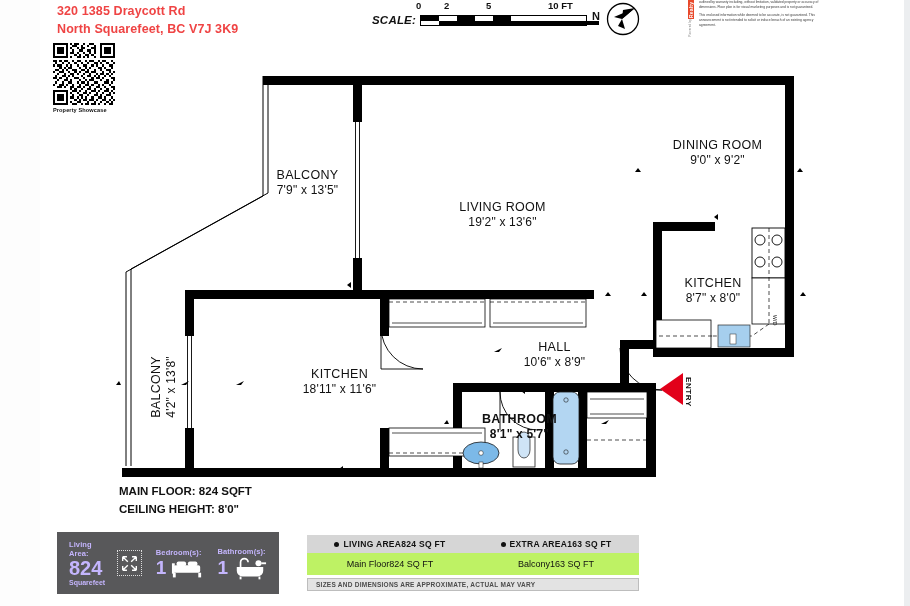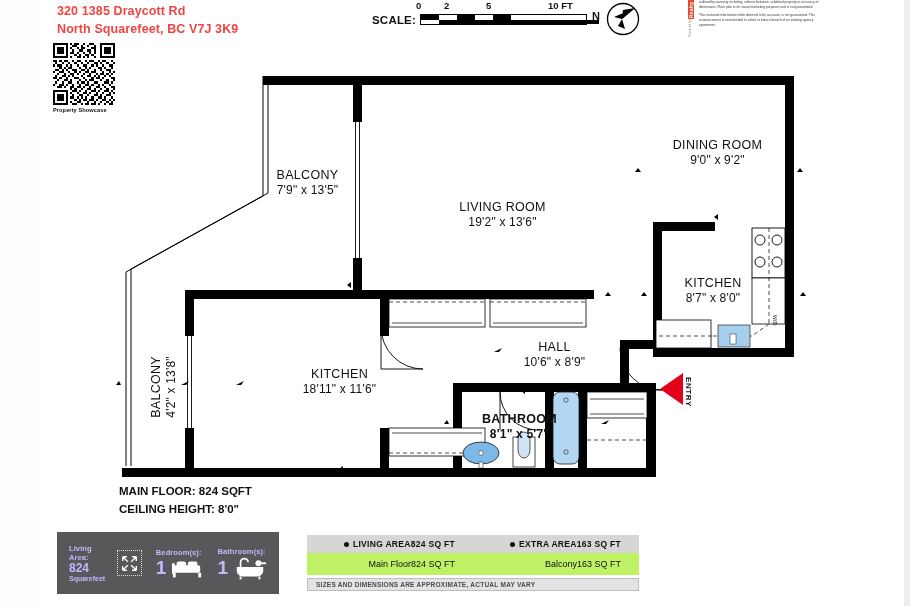--- a/index.html
+++ b/index.html
@@ -18,21 +18,21 @@
   .addr div { white-space:nowrap; }
 
   .qr-wrap { position:absolute; left:53px; top:43px; width:64px; }
   .qr { width:62px; height:62px; display:block; }
   .qr-cap { font-size:5.6px; font-weight:bold; color:#111; margin-top:2px; letter-spacing:.1px; }
 
   
   .scale-block { position:absolute; left:372px; top:0px; width:215px; }
   .scale-ticks { position:relative; height:14px; }
   .scale-ticks span { position:absolute; top:0; font-size:9.5px; font-weight:bold; color:#111; }
-  .scale-row { display:flex; align-items:flex-start; }
+  .scale-row { display:flex; align-items:flex-end;font-style:italic; }
   .scale-label { font-size:11.5px; font-weight:bold; color:#111; margin-right:4px; letter-spacing:.2px; }
   .scale-bar { position:relative; height:11px; width:178px; border:1px solid #000; background:#fff; }
   .scale-bar i { position:absolute; top:0; bottom:0; background:#000; display:block; }
 
   
   .compass { position:absolute; left:592px; top:2px; width:48px; height:34px; }
   .compass .n { position:absolute; left:0; top:8px; font-size:11px; font-weight:bold; color:#111; }
 
   
   .disclaimer { position:absolute; left:688px; top:0px; width:140px; display:flex; gap:2px; }
@@ -60,28 +60,28 @@
 
   .wd-label { position:absolute; font-size:5px; color:#111; writing-mode:vertical-rl; letter-spacing:.3px; }
 
   
   .floorinfo { position:absolute; left:119px; top:483px; font-size:11.5px; font-weight:bold; color:#111; line-height:1.55; }
 
   .statbar { position:absolute; left:57px; top:532px; width:222px; height:62px; background:#58585a; color:#c4b5fd;
              display:flex; align-items:center; padding:0 12px; gap:14px; }
   .stat { display:flex; align-items:center; gap:6px; }
   .stat .txt .cap { font-size:7.5px; font-weight:bold; letter-spacing:.1px; }
-  .stat .txt .big { font-size:12px; font-weight:bold; line-height:1.05; }
+  .stat .txt .big { font-size:20px; font-weight:bold; line-height:1.05; }
   .stat .txt .unit { font-size:7px; font-weight:bold; }
   .stat .num { font-size:19px; font-weight:bold; }
   .icon-box { width:26px; height:26px; border:1px dotted #ddd; display:flex; align-items:center; justify-content:center; }
 
   .areatbl { position:absolute; left:307px; top:535px; width:332px; }
   .arow { display:flex; }
-  .acol { width:166px; display:flex; justify-content:flex-end; align-items:center; padding:0 18px; }
+  .acol { width:166px; display:flex; justify-content:center; align-items:center; padding:0 12px; }
   .ahead { background:#d6d6d6; height:18px; font-size:8.5px; font-weight:bold; color:#111; letter-spacing:.3px; }
   .ahead .lft { display:flex; align-items:center; gap:4px; }
   .dot { width:5px; height:5px; border-radius:50%; background:#111; display:inline-block; }
   .abody { height:22px; font-size:9px; color:#111; background:#bef264; }
   .anote { margin-top:3px; width:332px; height:13px; background:#e3e3e3; border:1px solid #bdbdbd;
            font-size:6.5px; font-weight:bold; color:#4c4c4c; letter-spacing:.25px;
            display:flex; align-items:center; padding-left:8px; }
 </style>
 </head>
 <body>

